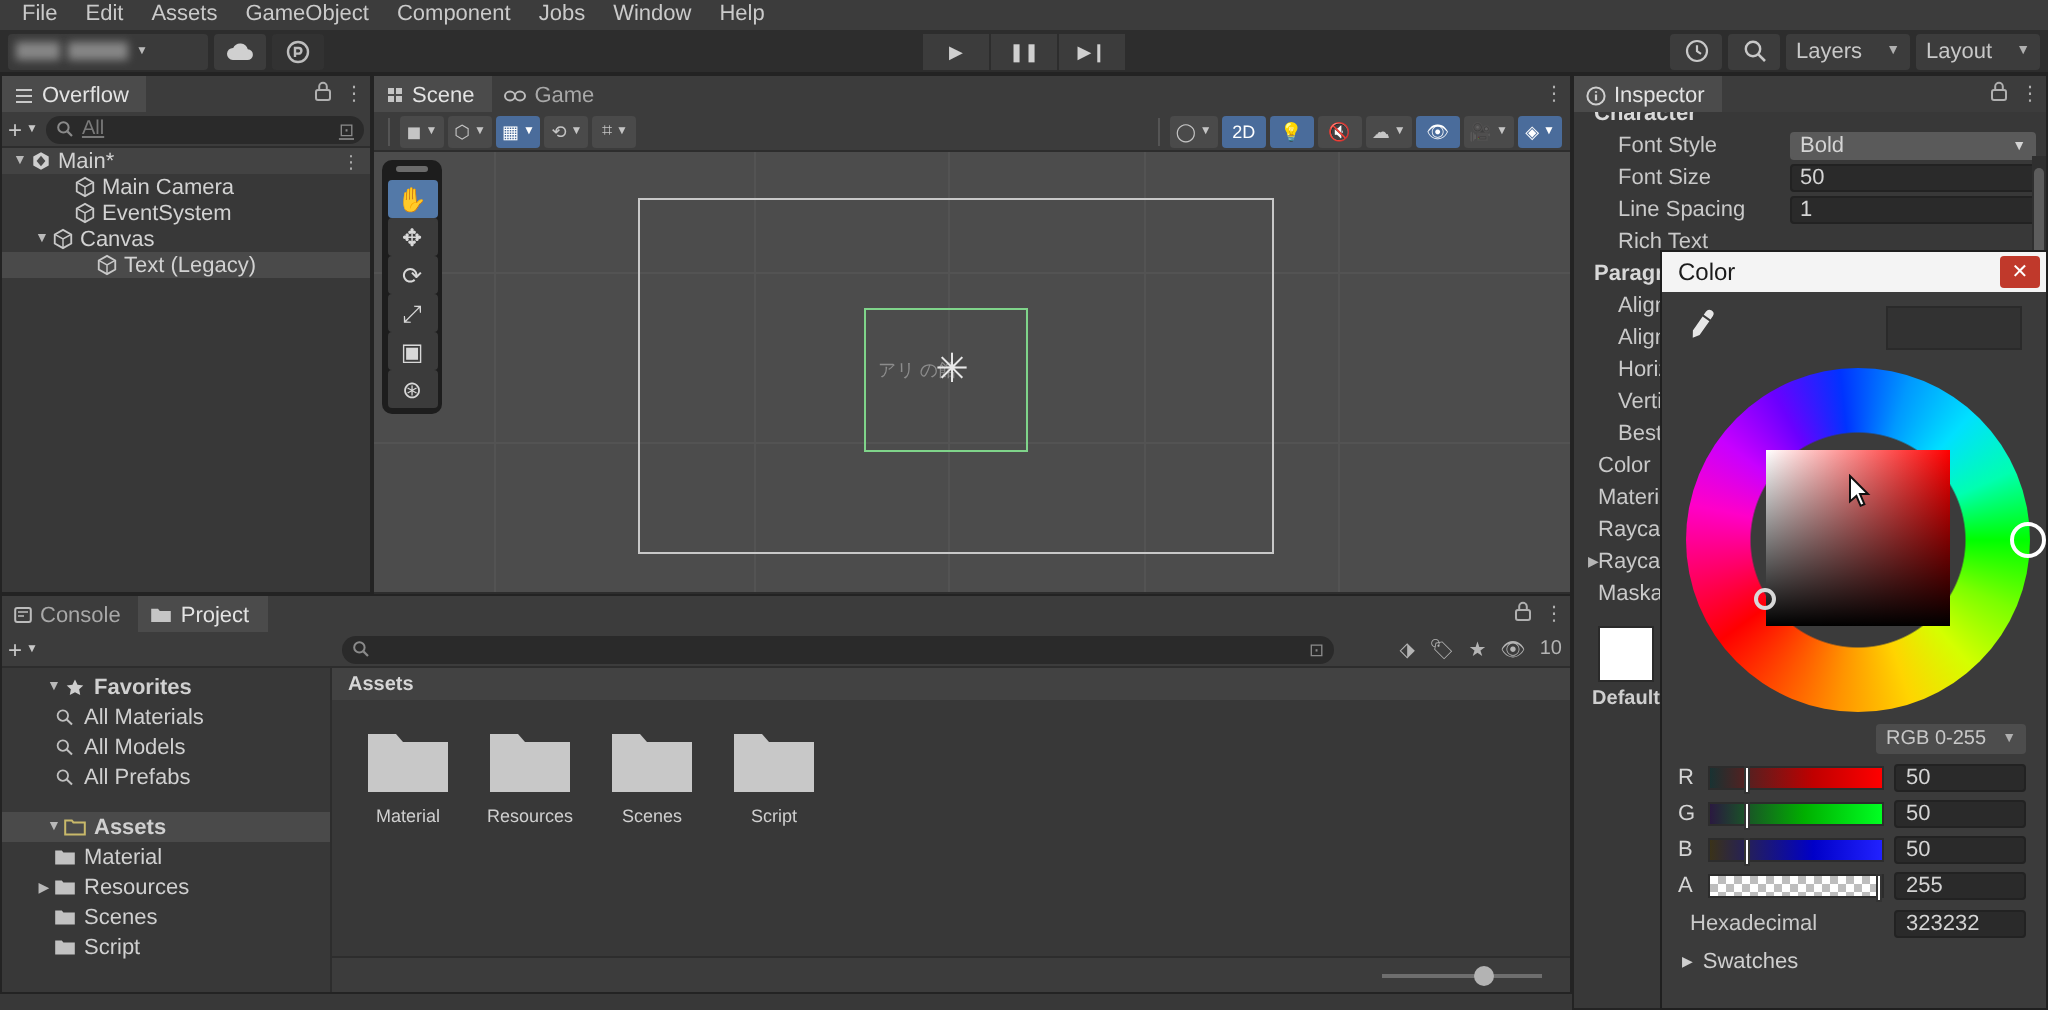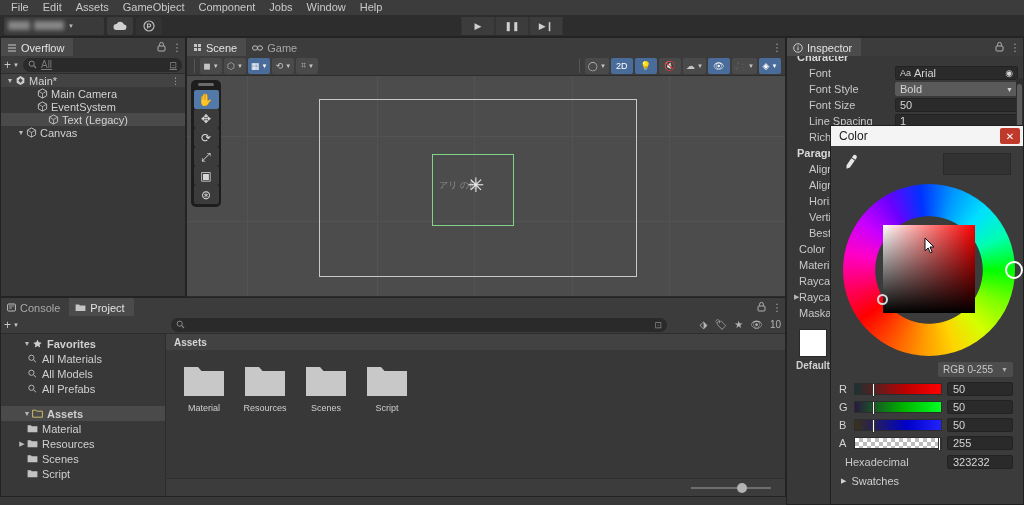--- a/index.html
+++ b/index.html
@@ -344,20 +344,42 @@
           </svg>
       </div>
     </div>
 
     <div class="tb-center">
       <div class="play-btn">▶</div>
       <div class="play-btn">❚❚</div>
       <div class="play-btn">▶❙</div>
     </div>
 
+    <div class="tb-right">
+      <div class="tb-btn">
+        <svg width="13" height="13" viewBox="0 0 13 13">
+            <circle cx="6.5" cy="6.5" r="5" fill="none" stroke="#c8c8c8" stroke-width="1.1"></circle>
+            <path d="M6.5 3.6V6.6l2 1.3" fill="none" stroke="#c8c8c8" stroke-width="1.1"></path>
+          </svg>
+      </div>
+      <div class="tb-btn">
+        <svg width="13" height="13" viewBox="0 0 13 13">
+            <circle cx="5.5" cy="5.5" r="3.6" fill="none" stroke="#c8c8c8" stroke-width="1.2"></circle>
+            <path d="M8.3 8.3L11.5 11.5" stroke="#c8c8c8" stroke-width="1.3"></path>
+          </svg>
+      </div>
+      <div class="dropdown">
+        <span>Layers</span>
+        <span class="caret">▼</span>
+      </div>
+      <div class="dropdown">
+        <span>Layout</span>
+        <span class="caret">▼</span>
+      </div>
+    </div>
   </div>
 
   <div class="panel" id="hierarchy">
     <div class="panel-tabs">
       <div class="ptab active">
         <svg width="10" height="10" viewBox="0 0 10 10">
             <path d="M1 2h8M1 5h8M1 8h8" stroke="#c9c9c9" stroke-width="1"></path>
           </svg>
         <span>Overflow</span>
       </div>
@@ -407,37 +429,37 @@
         </div>
         <div class="hrow">
           <span style="width:26px"></span>
           <span class="tri"></span>
           <svg class="cube-ico" viewBox="0 0 12 12">
             <path d="M6 1l4.5 2.5v5L6 11 1.5 8.5v-5z" fill="none" stroke="#c9c9c9" stroke-width="1"></path>
             <path d="M1.5 3.5L6 6l4.5-2.5M6 6v5" fill="none" stroke="#c9c9c9" stroke-width=".8"></path>
           </svg>
           <span>EventSystem</span>
         </div>
+        <div class="hrow">
+          <span style="width:15px"></span>
+          <span class="tri">▼</span>
+          <svg class="cube-ico" viewBox="0 0 12 12">
+            <path d="M6 1l4.5 2.5v5L6 11 1.5 8.5v-5z" fill="none" stroke="#c9c9c9" stroke-width="1"></path>
+            <path d="M1.5 3.5L6 6l4.5-2.5M6 6v5" fill="none" stroke="#c9c9c9" stroke-width=".8"></path>
+          </svg>
+          <span>Canvas</span>
+        </div>
         <div class="hrow sel">
           <span style="width:37px"></span>
           <span class="tri"></span>
           <svg class="cube-ico" viewBox="0 0 12 12">
             <path d="M6 1l4.5 2.5v5L6 11 1.5 8.5v-5z" fill="none" stroke="#c9c9c9" stroke-width="1"></path>
             <path d="M1.5 3.5L6 6l4.5-2.5M6 6v5" fill="none" stroke="#c9c9c9" stroke-width=".8"></path>
           </svg>
           <span>Text (Legacy)</span>
-        </div>
-        <div class="hrow">
-          <span style="width:15px"></span>
-          <span class="tri">▼</span>
-          <svg class="cube-ico" viewBox="0 0 12 12">
-            <path d="M6 1l4.5 2.5v5L6 11 1.5 8.5v-5z" fill="none" stroke="#c9c9c9" stroke-width="1"></path>
-            <path d="M1.5 3.5L6 6l4.5-2.5M6 6v5" fill="none" stroke="#c9c9c9" stroke-width=".8"></path>
-          </svg>
-          <span>Canvas</span>
         </div>
       </div>
   </div>
 
   <div class="panel" id="sceneview">
     <div class="panel-tabs" id="scene-tabs">
         <div class="ptab active">
           <svg width="9" height="9" viewBox="0 0 9 9">
             <path d="M1 1h3v3H1zM5 1h3v3H5zM1 5h3v3H1zM5 5h3v3H5z" fill="#c5c5c5"></path>
           </svg>
@@ -727,28 +749,20 @@
               <path d="M2.6 5V3.3a1.9 1.9 0 0 1 3.8 0V5" fill="none" stroke="#b0b0b0" stroke-width="1"></path>
             </svg>
         </span>
         <span>⋮</span>
       </div>
     </div>
     <div class="insp-body">
       <div class="insp-section" style="margin-top:-7px">Character</div>
       <div id="insp-rows">
           <div class="insp-row">
-            <span class="insp-label">Font</span>
-            <span class="insp-field">
-              <span style="font-size:9px;color:#cfcfcf">Aa</span>
-              <span>Arial</span>
-              <span style="margin-left:auto;font-size:9px">◉</span>
-            </span>
-          </div>
-          <div class="insp-row">
             <span class="insp-label">Font Style</span>
             <span class="insp-field popup">
               <span>Bold</span>
               <span style="margin-left:auto;font-size:7px">▼</span>
             </span>
           </div>
           <div class="insp-row">
             <span class="insp-label">Font Size</span>
             <span class="insp-field">
               <span>50</span>

